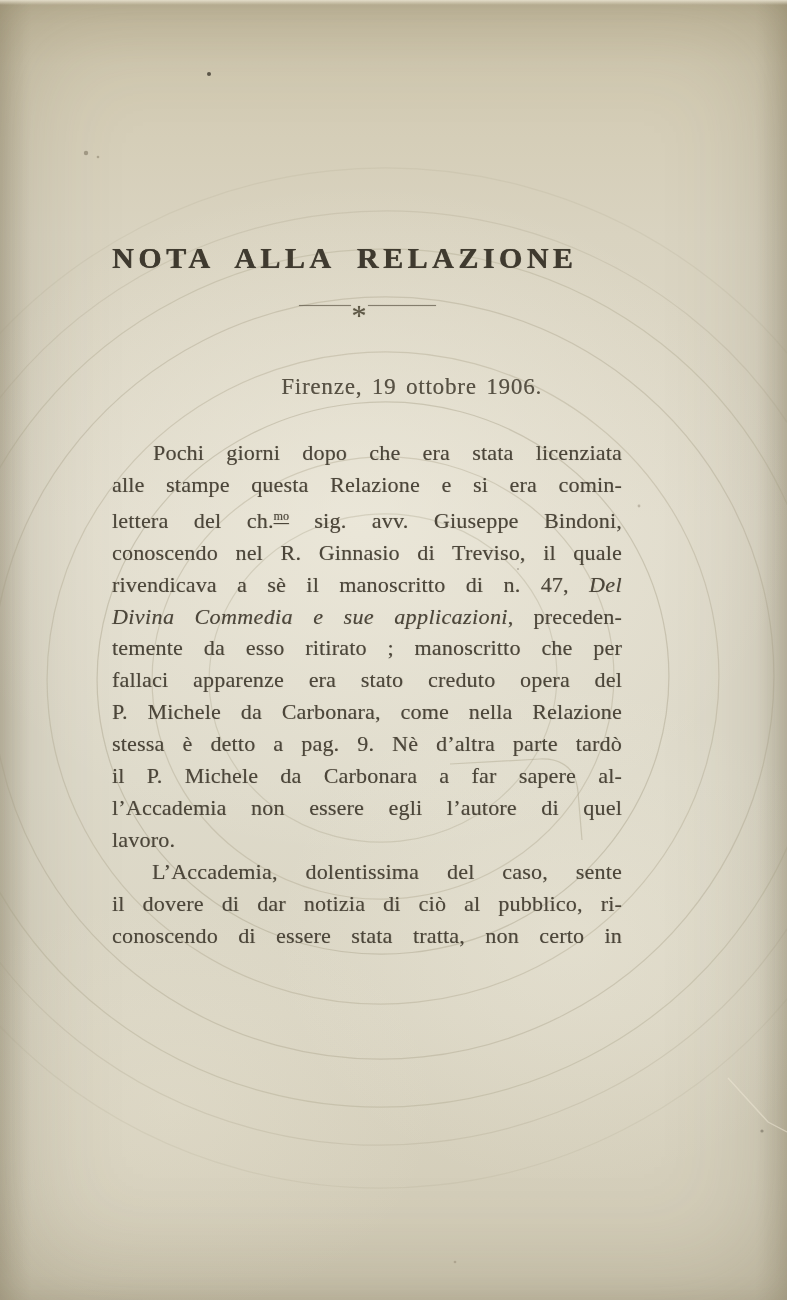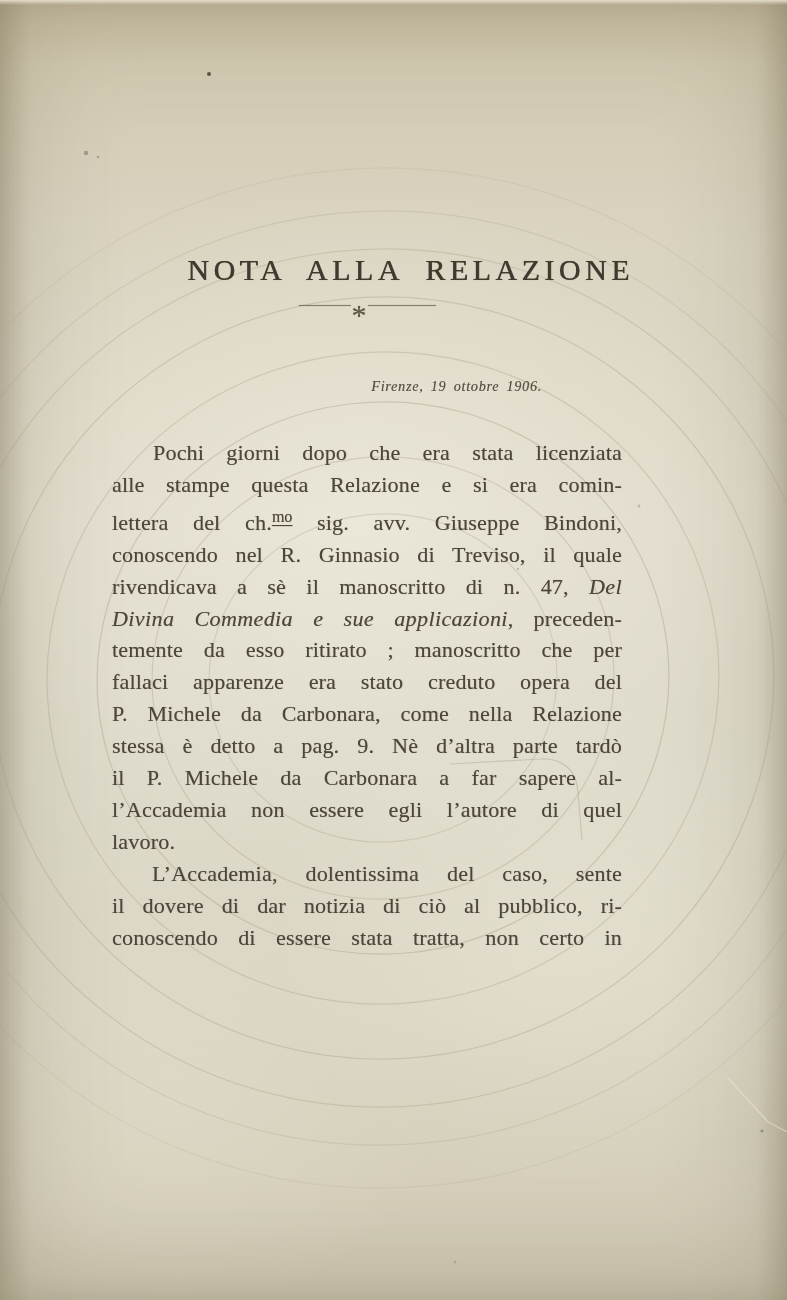--- a/index.html
+++ b/index.html
@@ -19,56 +19,56 @@
       linear-gradient(180deg, #c8bea2 0%, #d2cab2 5%, #d9d3c0 18%, #dfdaca 40%, #dedaca 60%, #dad5c3 78%, #d4ceba 92%, #cfc8b2 100%);
     box-shadow: inset 0 0 110px 12px rgba(92,82,58,0.24), inset 0 0 26px rgba(85,75,50,0.14);
     font-family:"Liberation Serif", serif;
   }
   .page::before{ 
     content:"";position:absolute;left:0;top:0;width:100%;height:5px;
     background:linear-gradient(180deg, rgba(236,230,212,0.85), rgba(236,230,212,0));
   }
   .stamp-overlay{position:absolute;left:0;top:0;pointer-events:none;}
   .title{
-    position:absolute;left:112px;top:241px;width:510px;margin:12px;
-    text-align:right;font-weight:400;font-size:30px;line-height:34px;
+    position:absolute;left:112px;top:241px;width:510px;margin:0;
+    text-align:left;font-weight:700;font-size:30px;line-height:34px;
     letter-spacing:4.5px;word-spacing:11px;color:#3f3a2f;
     text-shadow:0.45px 0 0 rgba(62,57,46,0.85), 0 0 1px rgba(62,57,46,0.25);
   }
   .divider{
     position:absolute;left:112px;top:296px;width:510px;height:18px;
     display:flex;align-items:center;justify-content:center;
   }
   .divider .rule{height:1px;background:rgba(92,86,70,0.7);box-shadow:0 0 1px rgba(92,86,70,0.5);}
   .divider .rule.l{width:52px;}
   .divider .rule.r{width:68px;}
   .divider .star{
     display:inline-block;font-size:30px;line-height:0;color:#5d5745;
     margin:0 1px;transform:translateY(10px);
     text-shadow:0 0 1px rgba(93,87,69,0.6);
   }
   .dateline{
     position:absolute;left:112px;top:377px;width:430px;
-    text-align:right;font-style:italic;font-size:14px;line-height:20px;
+    text-align:right;font-size:23px;line-height:20px;
     letter-spacing:0.8px;word-spacing:3px;color:#575144;
     text-shadow:0.3px 0.3px 0.6px rgba(87,81,68,0.55);
   }
   .body-block{
     position:absolute;left:112px;top:437px;width:510px;
     font-size:22px;line-height:31.9px;color:var(--ink);
     letter-spacing:0.2px;word-spacing:1.5px;
     text-shadow:0.3px 0.35px 0.7px rgba(70,64,52,0.45);
   }
   .tline{text-align:justify;text-align-last:justify;white-space:normal;}
   .tline.last{text-align-last:left;}
   .para:nth-child(1) .tline.first{text-indent:41px;}
   .para:nth-child(2) .tline.first{text-indent:40px;}
   .it{font-style:italic;letter-spacing:0.4px;}
   .sup{
-    font-size:16px;vertical-align:8px;letter-spacing:0;
+    font-size:12px;vertical-align:8px;letter-spacing:0;
     text-decoration:underline;text-decoration-thickness:0.8px;text-underline-offset:2.5px;
   }
 </style>
 </head>
 <body>
 
 <div class="page">
 
   <svg class="stamp-overlay" width="787" height="1300" viewBox="0 0 787 1300" aria-hidden="true">
     <g fill="none" stroke="#a39a81" stroke-width="1.2" transform="rotate(-6 383 678)">

